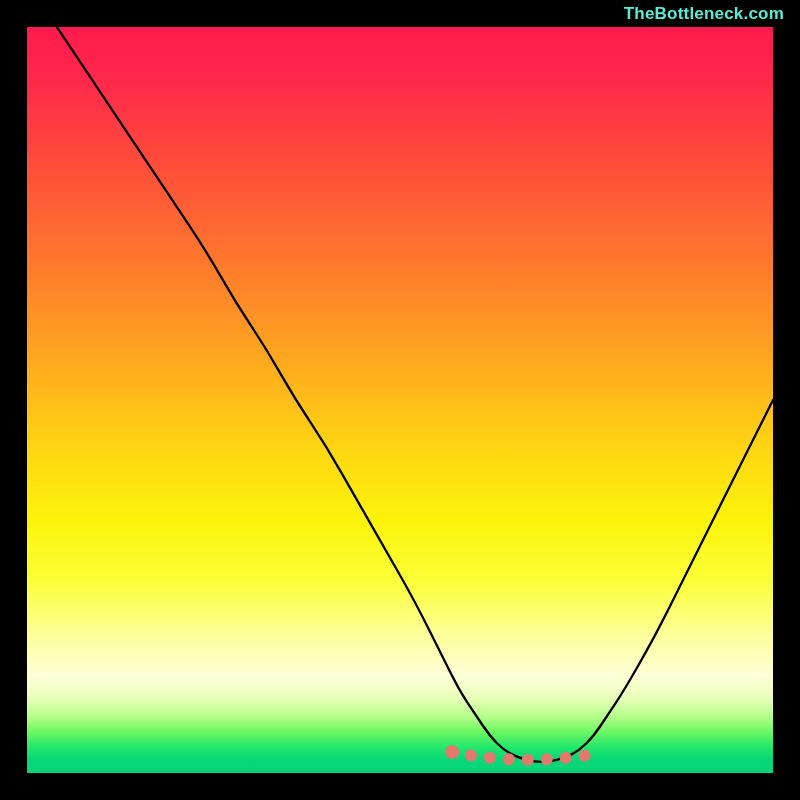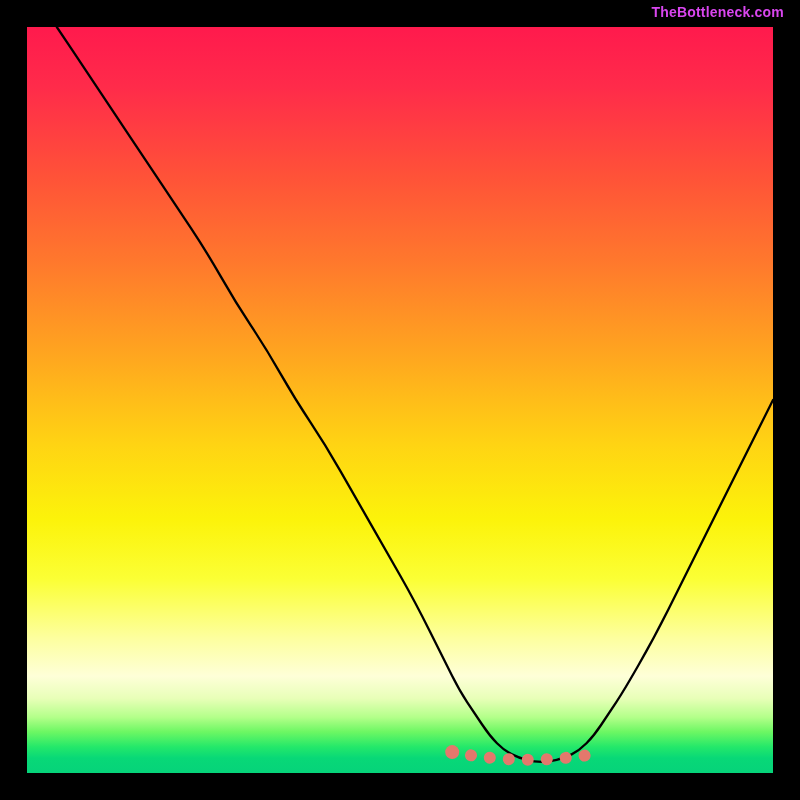--- a/index.html
+++ b/index.html
@@ -8,23 +8,23 @@
     position: relative;
     width: 800px;
     height: 800px;
     background: #000;
   }
   .watermark {
     position: absolute;
     top: 4px;
     right: 16px;
     font-family: Arial, Helvetica, sans-serif;
-    font-size: 14px;
+    font-size: 17px;
     font-weight: 600;
-    color: #d946ef;
+    color: #5eead4;
     letter-spacing: 0.2px;
   }
   .plot {
     position: absolute;
     left: 27px;
     top: 27px;
     width: 746px;
     height: 746px;
     overflow: hidden;
   }

